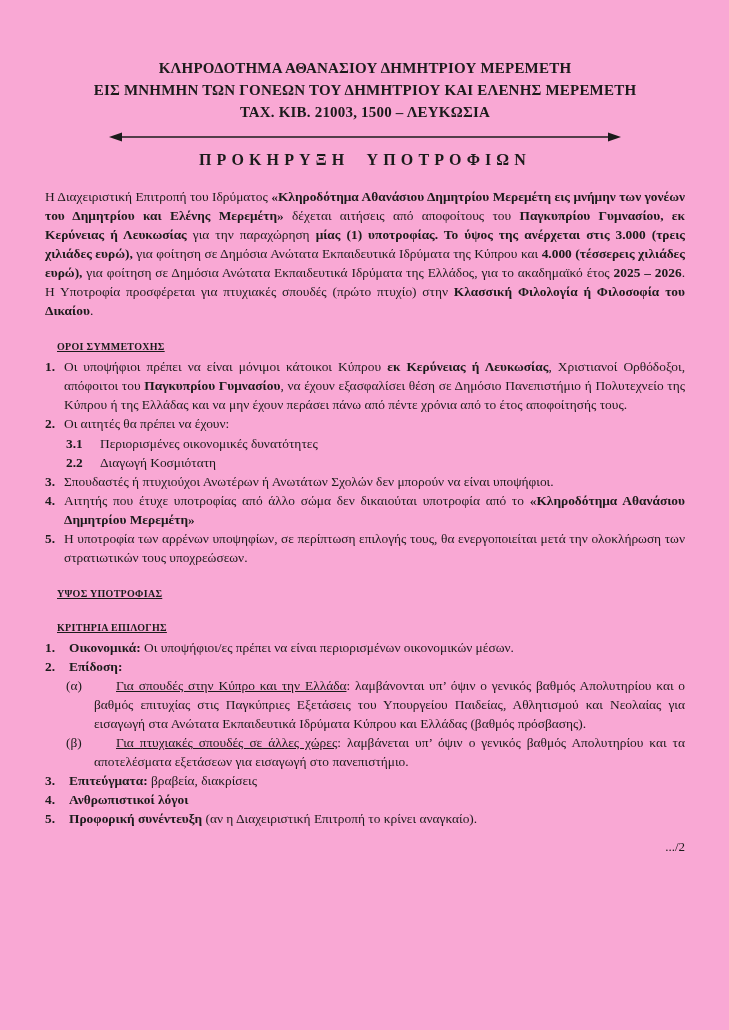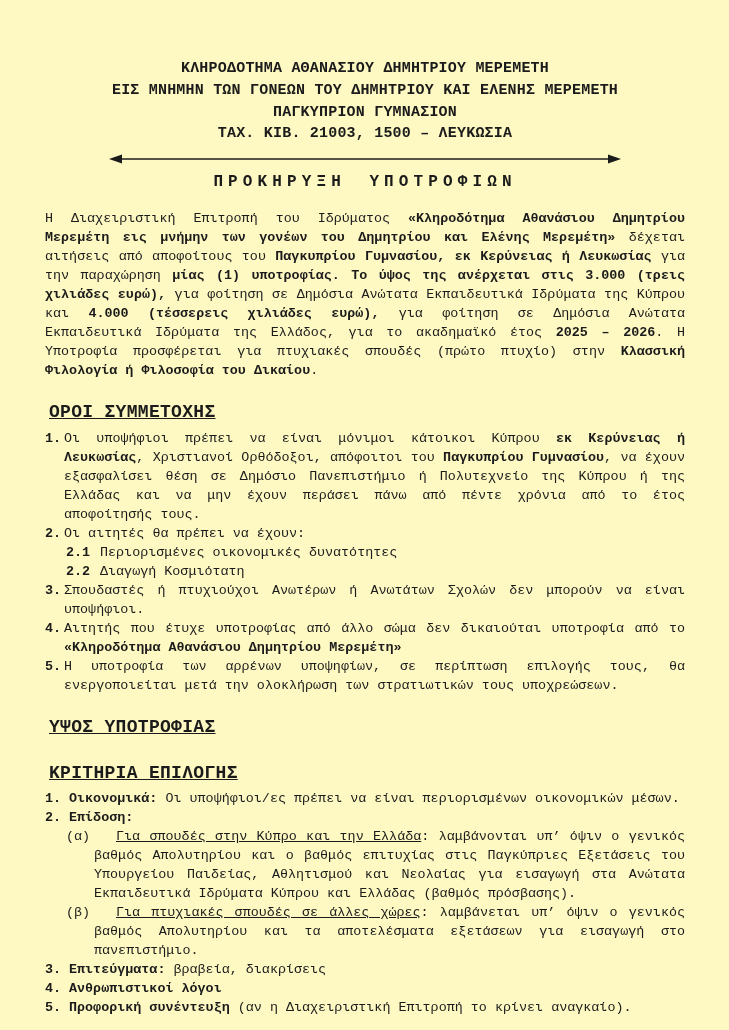--- a/index.html
+++ b/index.html
@@ -1,23 +1,23 @@
 <!DOCTYPE html>
 <html lang="el"><head>
 <meta charset="utf-8">
 <style>
   html, body { margin: 0; padding: 0; background: #e8e8e8; }
   .page {
     position: relative;
     width: 729px;
     height: 1030px;
     margin: 0 auto;
-    background: #fef9c3;
+    background: #f9a8d4;
     color: #1b1b1b;
-    font-family: Liberation Mono, monospace;
+    font-family: Liberation Serif, serif;
     font-size: 13.4px;
     line-height: 1.42;
     box-sizing: border-box;
     padding: 58px 44px 20px 45px;
     overflow: hidden;
   }
   .b { font-weight: bold; }
   .u { text-decoration: underline; margin-left: 22px; }
   header { text-align: center; }
   .hline { font-weight: bold; font-size: 15px; line-height: 1.45; letter-spacing: 0.2px; }
@@ -27,22 +27,22 @@
     margin: 5px 0 0 0;
     font-size: 16px;
     font-weight: bold;
     letter-spacing: 0.32em;
     word-spacing: 0.55em;
   }
   .just { text-align: justify; }
   .intro { margin: 15px 0 0 0; }
   section { margin-top: 20px; }
   h2.sec-h {
-    margin: 0 0 3px 4px;
-    font-size: 18px;
+    margin: 0 0 3px 12px;
+    font-size: 10px;
     font-weight: bold;
     text-decoration: underline;
     letter-spacing: 0.3px;
   }
   .li { display: flex; margin: 0; }
   .li .num { flex: 0 0 19px; font-weight: bold; }
   .li .li-text { flex: 1; text-align: justify; }
   .subli { display: flex; margin-left: 21px; }
   .subli .num { flex: 0 0 34px; font-weight: bold; }
   .subli .num.plain { font-weight: normal; flex-basis: 28px; }
@@ -51,21 +51,20 @@
   .footer { text-align: right; margin-top: 10px; font-size: 13px; }
 </style>
 </head>
 <body>
 
 <div class="page">
 
   <header>
     <div class="hline">ΚΛΗΡΟΔΟΤΗΜΑ ΑΘΑΝΑΣΙΟΥ ΔΗΜΗΤΡΙΟΥ ΜΕΡΕΜΕΤΗ</div>
     <div class="hline">ΕΙΣ ΜΝΗΜΗΝ ΤΩΝ ΓΟΝΕΩΝ ΤΟΥ ΔΗΜΗΤΡΙΟΥ ΚΑΙ ΕΛΕΝΗΣ ΜΕΡΕΜΕΤΗ</div>
-    <div class="hline">ΠΑΓΚΥΠΡΙΟΝ ΓΥΜΝΑΣΙΟΝ</div>
     <div class="hline">ΤΑΧ. ΚΙΒ. 21003, 1500 – ΛΕΥΚΩΣΙΑ</div>
     <div class="arrow-wrap">
       <svg width="512" height="14" viewBox="0 0 512 14">
         <line x1="10" y1="7" x2="502" y2="7" stroke="#1b1b1b" stroke-width="1.7"></line>
         <polygon points="0,7 13,2.6 13,11.4" fill="#1b1b1b"></polygon>
         <polygon points="512,7 499,2.6 499,11.4" fill="#1b1b1b"></polygon>
       </svg>
     </div>
     <h1 class="doc-title">ΠΡΟΚΗΡΥΞΗ ΥΠΟΤΡΟΦΙΩΝ</h1>
   </header>
@@ -76,21 +75,21 @@
     <h2 class="sec-h">ΟΡΟΙ ΣΥΜΜΕΤΟΧΗΣ</h2>
     <div class="li">
       <span class="num">1.</span>
       <span class="li-text"><span>Οι υποψήφιοι πρέπει να είναι μόνιμοι κάτοικοι Κύπρου </span><span class="b">εκ Κερύνειας ή Λευκωσίας</span><span>, Χριστιανοί Ορθόδοξοι, απόφοιτοι του </span><span class="b">Παγκυπρίου Γυμνασίου</span><span>, να έχουν εξασφαλίσει θέση σε Δημόσιο Πανεπιστήμιο ή Πολυτεχνείο της Κύπρου ή της Ελλάδας και να μην έχουν περάσει πάνω από πέντε χρόνια από το έτος αποφοίτησής τους.</span></span>
     </div>
     <div class="li">
       <span class="num">2.</span>
       <span class="li-text"><span>Οι αιτητές θα πρέπει να έχουν:</span></span>
     </div>
     <div class="subli">
-      <span class="num">2.1</span>
+      <span class="num">3.1</span>
       <span class="li-text">Περιορισμένες οικονομικές δυνατότητες</span>
     </div>
     <div class="subli">
       <span class="num">2.2</span>
       <span class="li-text">Διαγωγή Κοσμιότατη</span>
     </div>
     <div class="li">
       <span class="num">3.</span>
       <span class="li-text"><span>Σπουδαστές ή πτυχιούχοι Ανωτέρων ή Ανωτάτων Σχολών δεν μπορούν να είναι υποψήφιοι.</span></span>
     </div>

